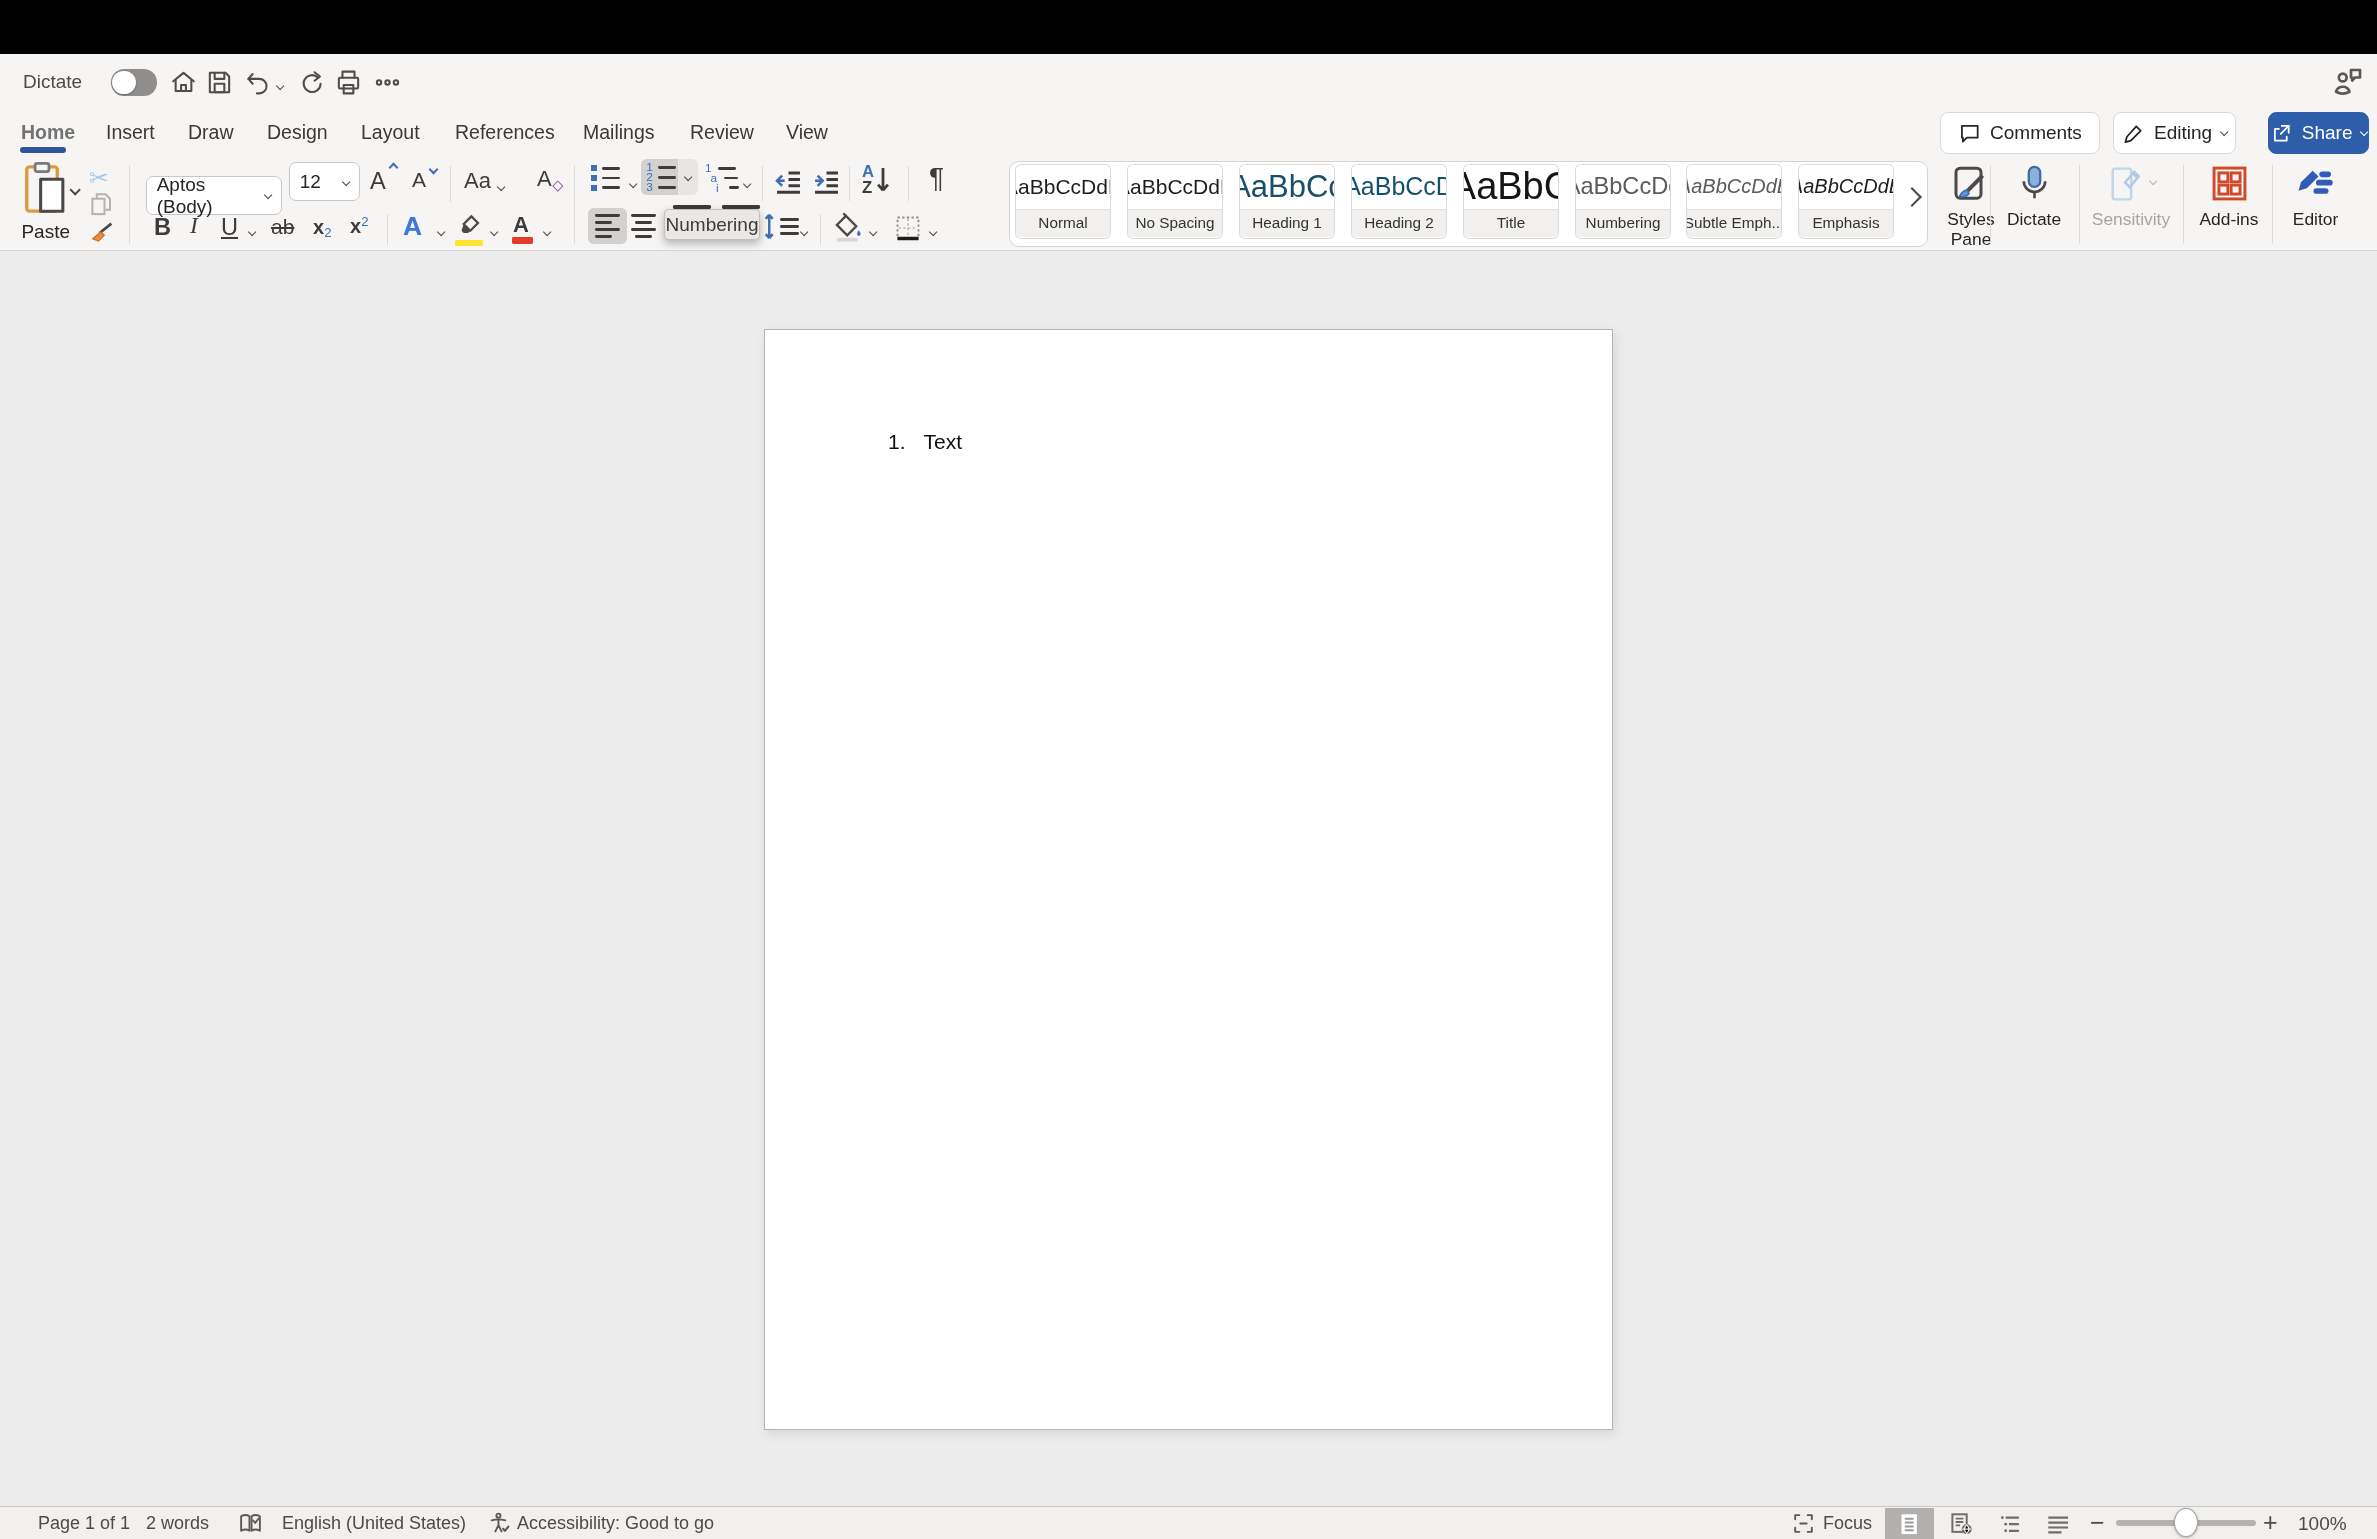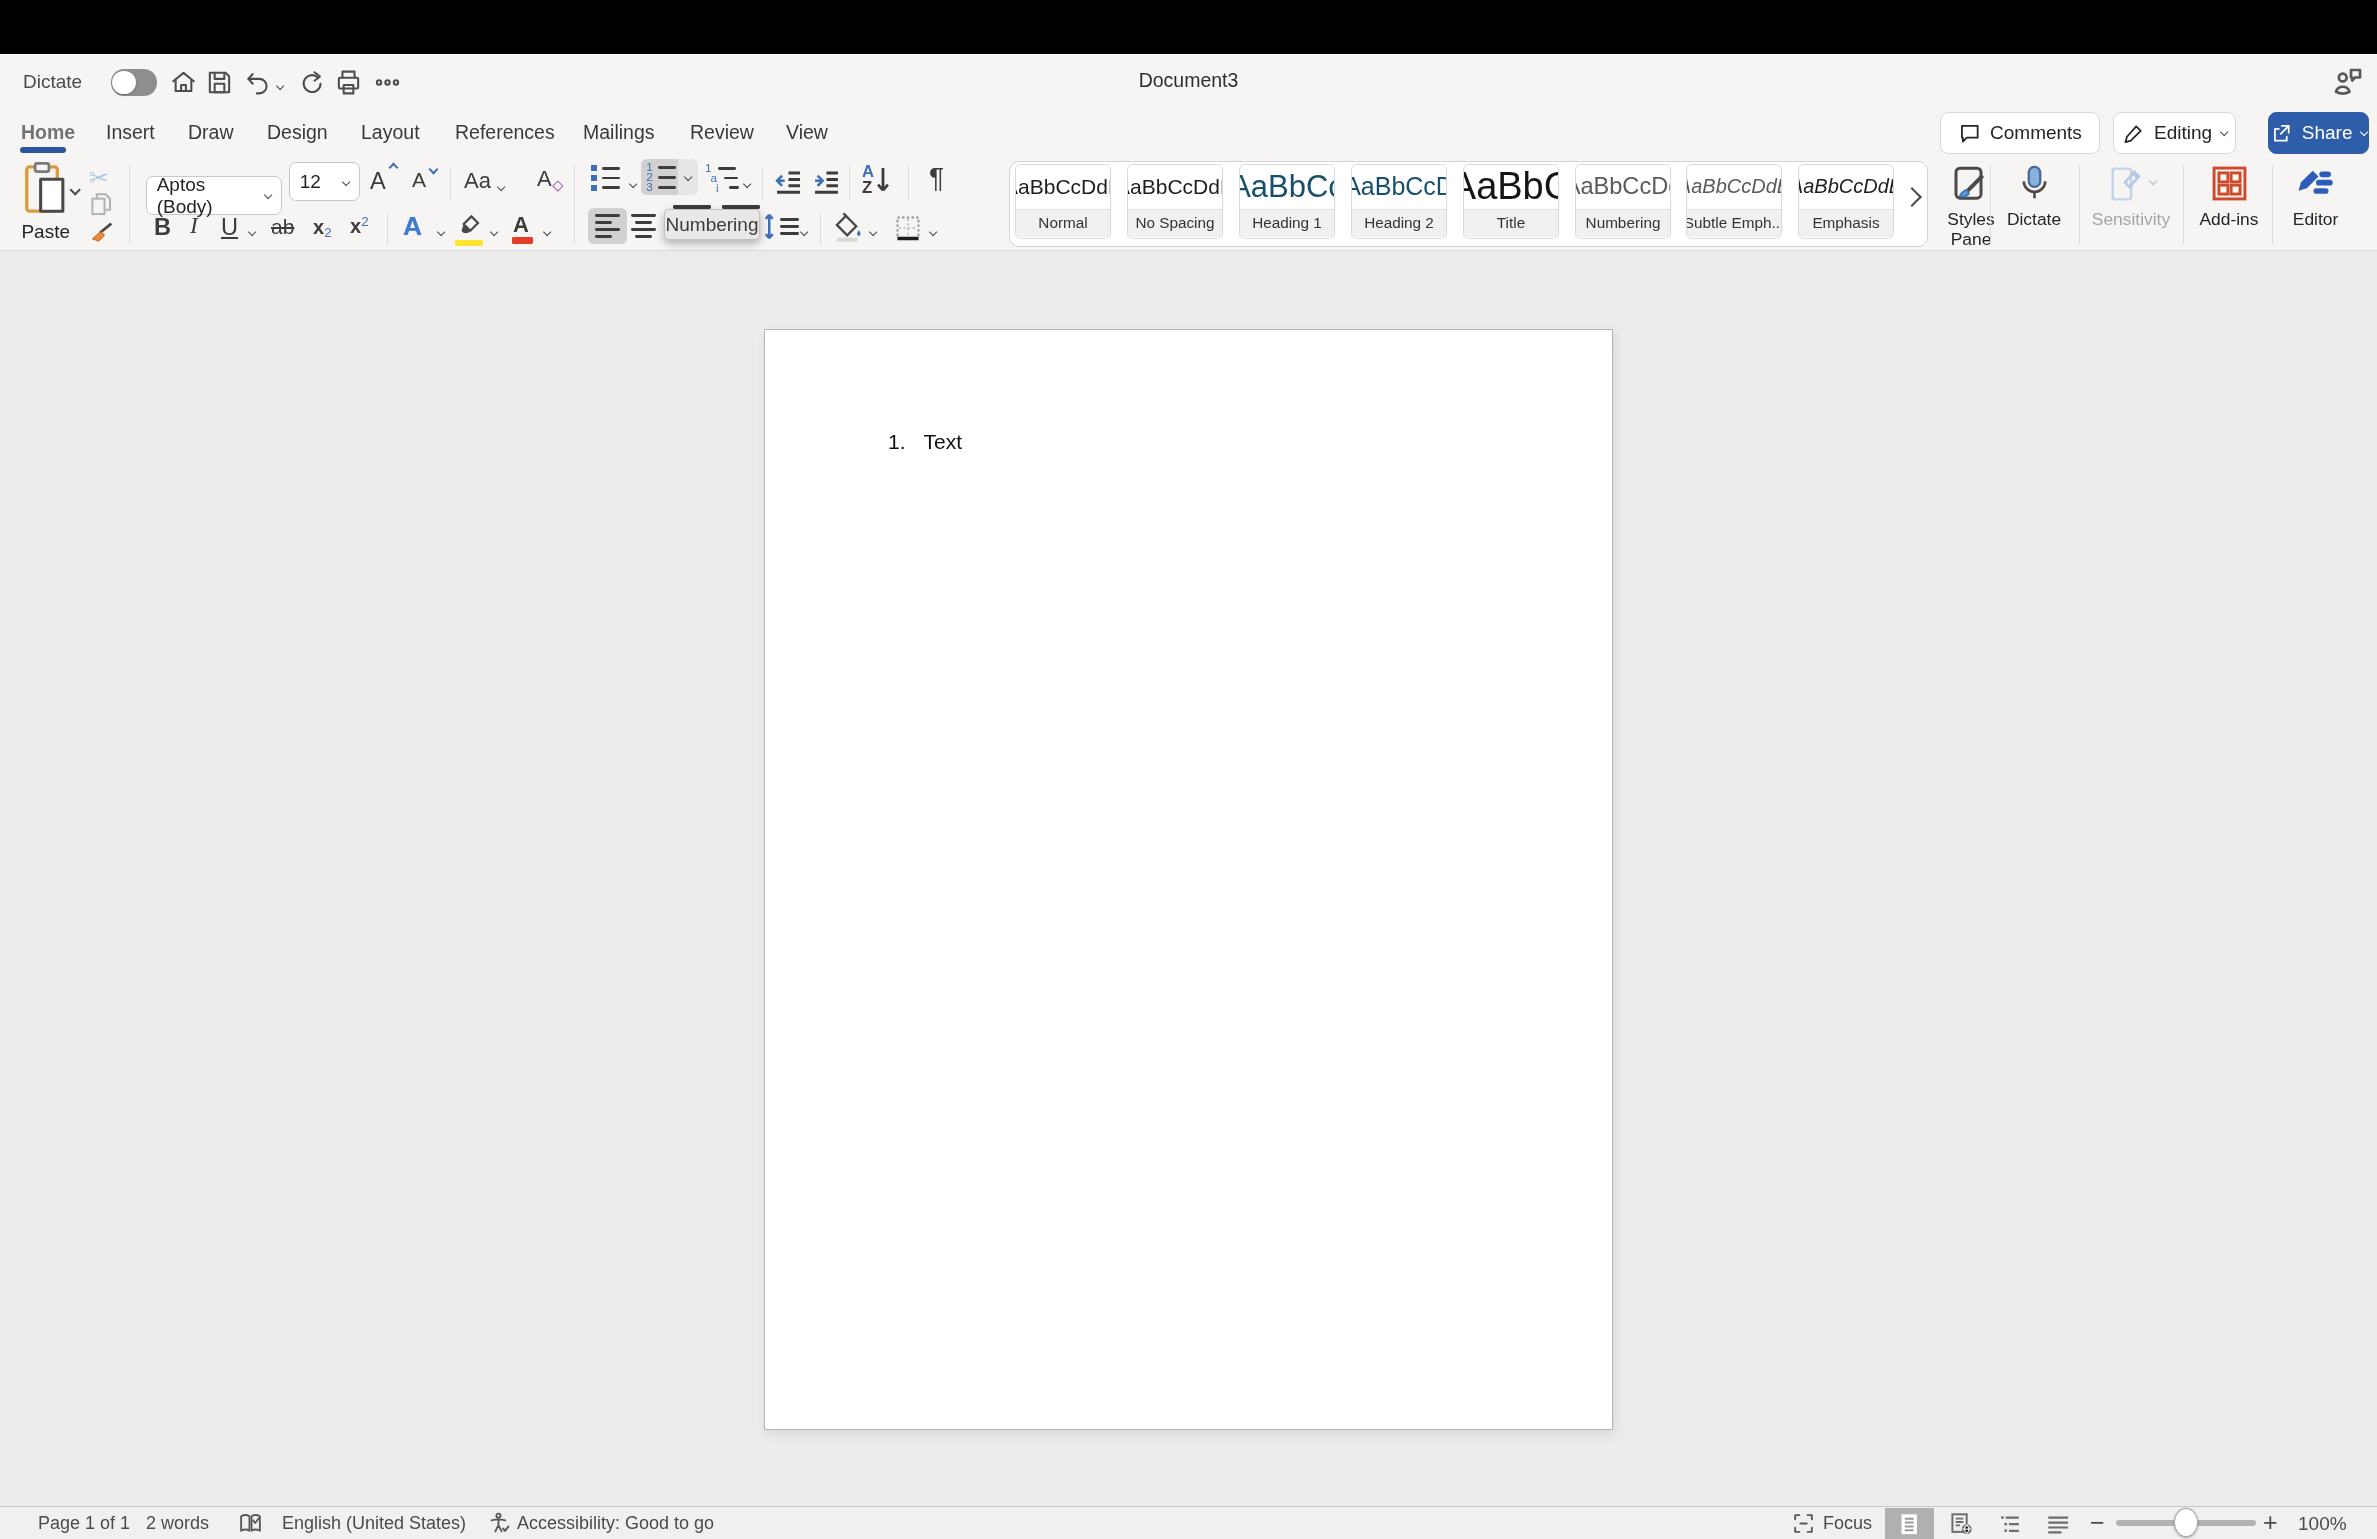--- a/index.html
+++ b/index.html
@@ -161,21 +161,20 @@
       </svg>
   </div>
   <div class="abs qat-icon" style="left:371px">
     <svg viewBox="0 0 24 24" fill="#4e4d4c" stroke="none">
         <circle cx="5" cy="12" r="1.8"></circle>
         <circle cx="12" cy="12" r="1.8"></circle>
         <circle cx="19" cy="12" r="1.8"></circle>
       </svg>
   </div>
 
-  <div class="abs doc-title">Document3</div>
 
   <div class="abs presence">
     <svg viewBox="0 0 24 24">
         <circle cx="8.5" cy="9" r="2.6"></circle>
         <path d="M4 18.5a4.7 4.7 0 0 1 9 0c-2.8 1.6-6.2 1.6-9 0z"></path>
         <path d="M14 4h6v5h-3.4L14.8 11V9H14z"></path>
       </svg>
   </div>
 </div>
 

